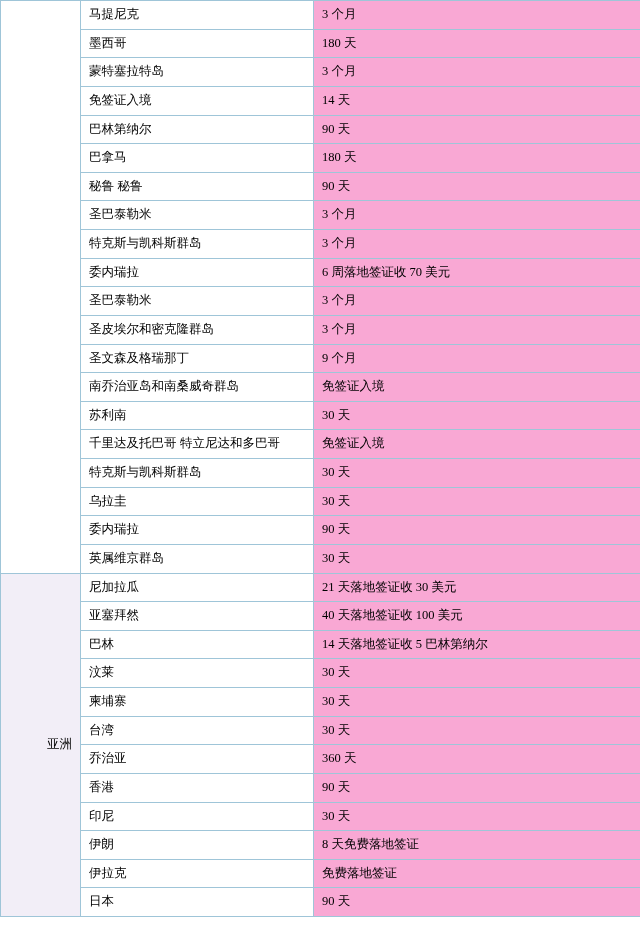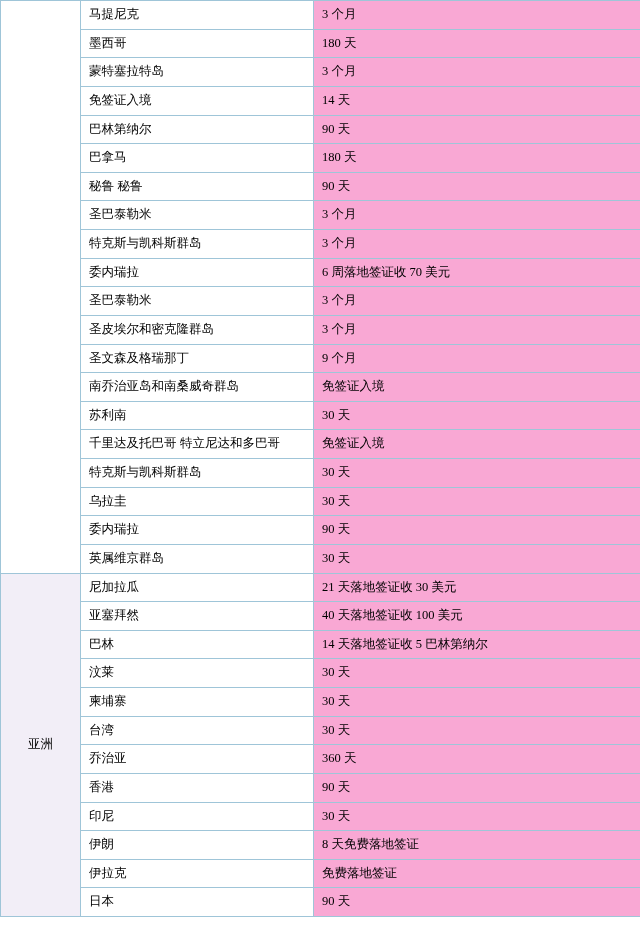--- a/index.html
+++ b/index.html
@@ -30,21 +30,21 @@
     font-size: 12.5px;
     line-height: 1.25;
     padding: 6px 8px 6px 8px;
     vertical-align: middle;
     height: 17px;
     box-sizing: border-box;
     word-break: break-all;
   }
   td.region-cell {
     width: 80px;
-    text-align: center;
+    text-align: right;
     vertical-align: middle;
     background: #f2eef7;
     font-size: 12.5px;
   }
   td.region-blank {
     width: 80px;
     background: #ffffff;
     border-left: none;
     border-top: none;
     border-bottom: none;

